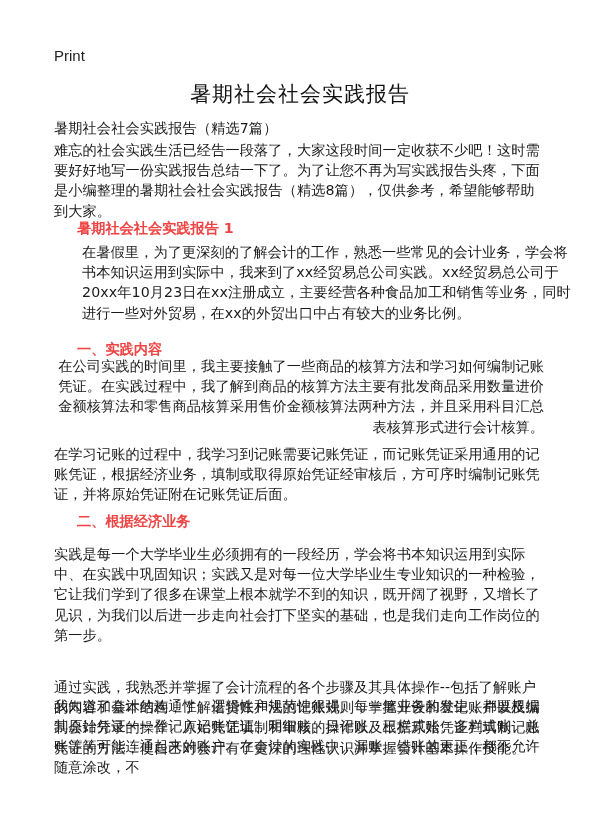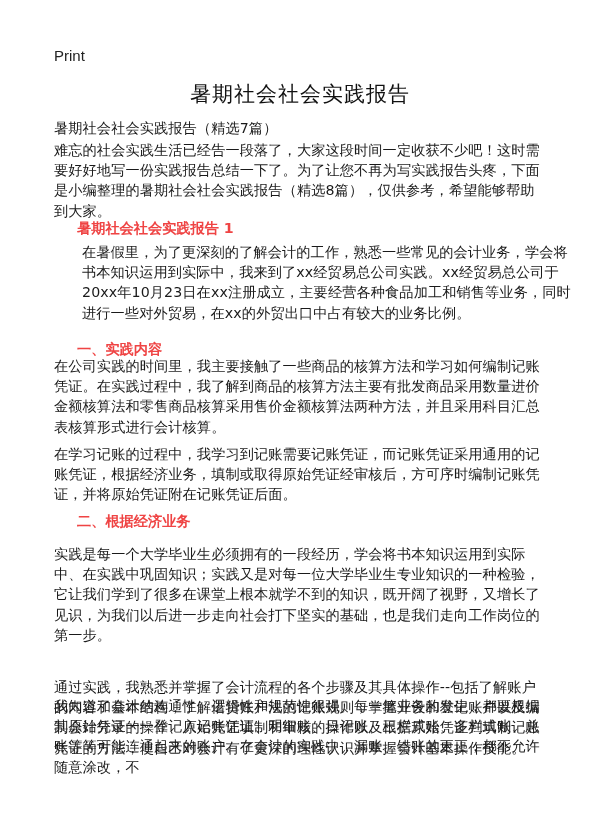--- a/index.html
+++ b/index.html
@@ -12,18 +12,18 @@
 </head>
 <body>
 
 <div class="print">Print</div>
 <div class="title">暑期社会社会实践报告</div>
 <div class="p" style="top:118px;">暑期社会社会实践报告（精选7篇）</div>
 <div class="p" style="top:140px;">难忘的社会实践生活已经告一段落了，大家这段时间一定收获不少吧！这时需要好好地写一份实践报告总结一下了。为了让您不再为写实践报告头疼，下面是小编整理的暑期社会社会实践报告（精选8篇），仅供参考，希望能够帮助到大家。</div>
 <div class="h" style="top:219px;">暑期社会社会实践报告 1</div>
 <div class="p" style="top:242px;margin-left:28px;">在暑假里，为了更深刻的了解会计的工作，熟悉一些常见的会计业务，学会将书本知识运用到实际中，我来到了xx经贸易总公司实践。xx经贸易总公司于20xx年10月23日在xx注册成立，主要经营各种食品加工和销售等业务，同时进行一些对外贸易，在xx的外贸出口中占有较大的业务比例。</div>
 <div class="h" style="top:340px;">一、实践内容</div>
-<div class="p" style="top:356px;">在公司实践的时间里，我主要接触了一些商品的核算方法和学习如何编制记账凭证。在实践过程中，我了解到商品的核算方法主要有批发商品采用数量进价金额核算法和零售商品核算采用售价金额核算法两种方法，并且采用科目汇总表核算形式进行会计核算。</div>
+<div class="p" style="top:356px;text-align:right;">在公司实践的时间里，我主要接触了一些商品的核算方法和学习如何编制记账凭证。在实践过程中，我了解到商品的核算方法主要有批发商品采用数量进价金额核算法和零售商品核算采用售价金额核算法两种方法，并且采用科目汇总表核算形式进行会计核算。</div>
 <div class="p" style="top:444px;font-family:Liberation Serif, serif;">在学习记账的过程中，我学习到记账需要记账凭证，而记账凭证采用通用的记账凭证，根据经济业务，填制或取得原始凭证经审核后，方可序时编制记账凭证，并将原始凭证附在记账凭证后面。</div>
 <div class="h" style="top:512px;">二、根据经济业务</div>
 <div class="p" style="top:544px;">实践是每一个大学毕业生必须拥有的一段经历，学会将书本知识运用到实际中、在实践中巩固知识；实践又是对每一位大学毕业生专业知识的一种检验，它让我们学到了很多在课堂上根本就学不到的知识，既开阔了视野，又增长了见识，为我们以后进一步走向社会打下坚实的基础，也是我们走向工作岗位的第一步。</div>
 <div class="p" style="top:633px;margin-top:44px;">通过实践，我熟悉并掌握了会计流程的各个步骤及其具体操作--包括了解账户的内容和基本结构，了解借贷账户法的记账规则，掌握开设和登记账户以及编制会计分录的操作、原始凭证填制和审核的操作以及根据原始凭证判填制记账凭证的方法，使自己对会计有了更深的理性认识并掌握会计基本操作技能。</div>
 <div class="p" style="top:696px;">我知道了会计的连通性、逻辑性和规范性很强。每一笔业务的发生，都要根据其原始凭证一一登记入记账凭证、明细账、日记账、三栏式账、多栏式账、总账等等可能连通起来的账户。在会计的实践中，漏账、错账的更正，都不允许随意涂改，不</div>
 
 </body></html>

